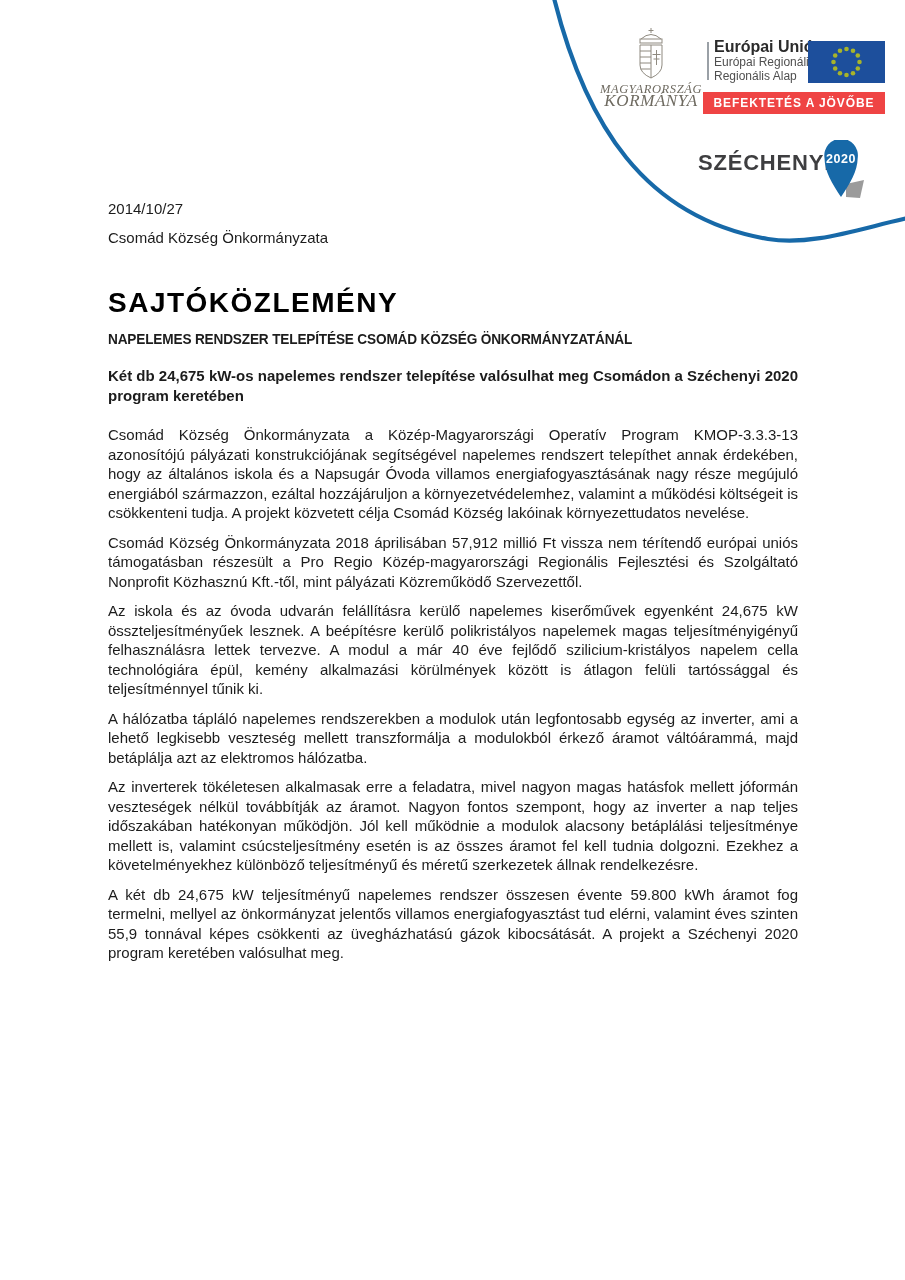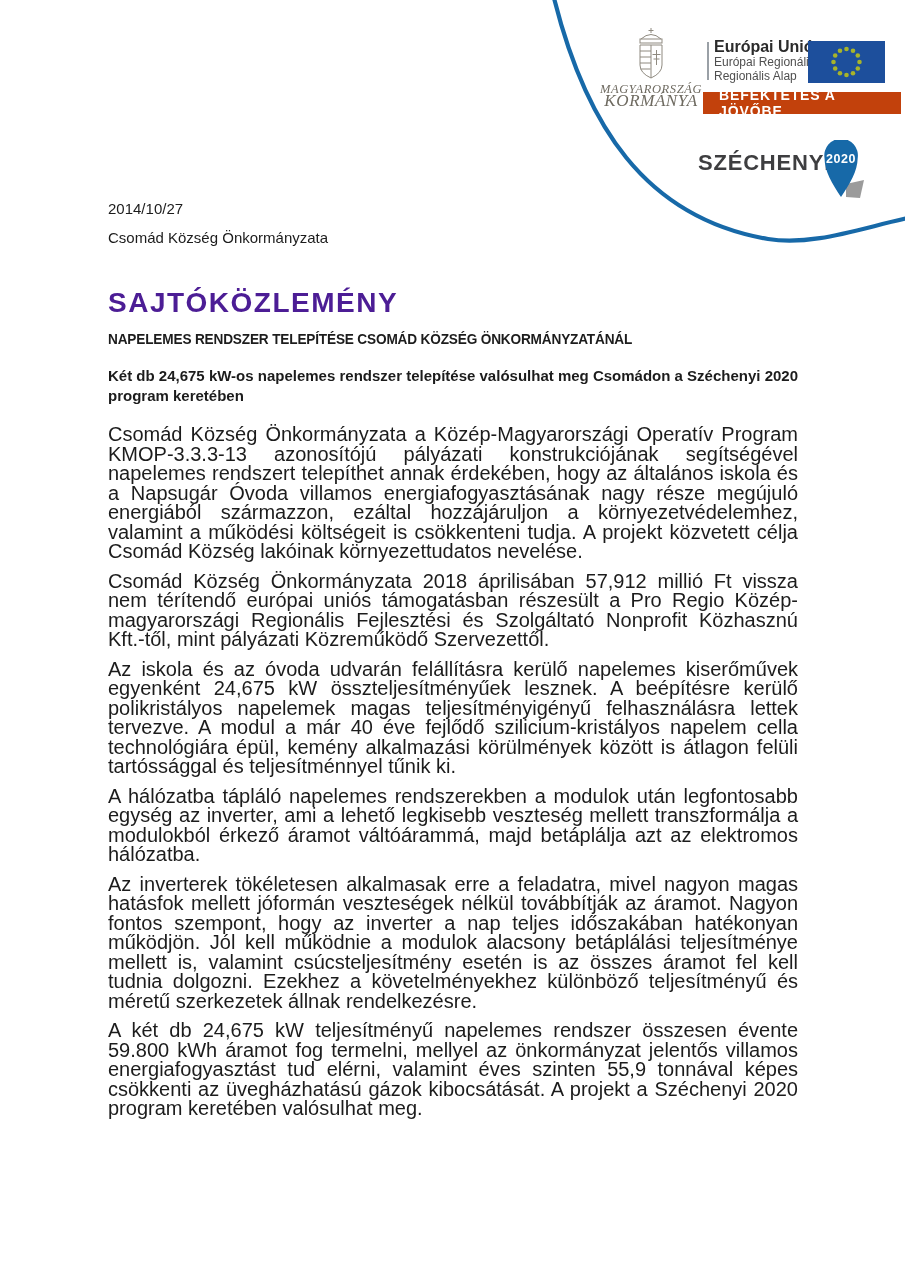--- a/index.html
+++ b/index.html
@@ -26,53 +26,53 @@
   .gov-name .l1{font-size:12.5px;}
   .gov-name .l2{font-size:17px;}
 
   .eu-divider{position:absolute;left:707px;top:42px;width:2px;height:38px;background:#9aa0a6;}
   .eu-text{position:absolute;left:714px;top:40px;line-height:14.5px;}
   .eu-text .t1{font-size:16px;font-weight:bold;color:#2b2b2b;}
   .eu-text .t2{font-size:12px;color:#4f4f4f;}
   .eu-flag{position:absolute;left:808px;top:41px;}
   .eu-banner{
     position:absolute;left:703px;top:92px;width:182px;height:22px;
-    background:#c2410c;color:#ffffff;
+    background:#ef4444;color:#ffffff;
     display:flex;align-items:center;justify-content:center;
-    font-size:14px;font-weight:bold;letter-spacing:0.9px;padding-left:16px;
+    font-size:12px;font-weight:bold;letter-spacing:0.9px;
   }
 
   .szechenyi{position:absolute;left:698px;top:150px;}
   .szechenyi-word{
     font-size:22px;font-weight:bold;color:#3E3E40;letter-spacing:0.8px;
   }
   .szechenyi-pin{position:absolute;left:122px;top:-10px;}
 
   
   .content{
     position:absolute;left:108px;top:200px;width:690px;
     color:#1C1C1C;
   }
   .doc-date{font-size:15px;margin:0 0 12px 0;}
   .doc-org{font-size:15px;font-weight:normal;margin:0 0 42px 0;}
   .doc-title{
-    font-size:28px;font-weight:bold;color:#4c1d95;
+    font-size:28px;font-weight:bold;color:#000000;
     letter-spacing:1.5px;margin:0 0 12px 0;line-height:30px;
   }
   .doc-subtitle{
     font-size:15.5px;font-weight:bold;margin:0 0 18px 0;
     transform:scaleX(0.88);transform-origin:left center;
     white-space:nowrap;letter-spacing:-0.2px;
   }
   .doc-lead{
     font-size:15px;font-weight:bold;line-height:19.5px;
     text-align:justify;margin:0 0 20px 0;
   }
   .body-par{
-    font-size:20px;line-height:19.5px;text-align:justify;
+    font-size:15px;line-height:19.5px;text-align:justify;
     margin:0 0 10px 0;
   }
 </style>
 </head>
 <body>
 
 <div class="page">
 
   <svg class="arc-svg" viewBox="0 0 905 270" aria-hidden="true">
     <path d="M 553 -6 C 585 125, 645 218, 768 239 C 812 246, 858 229, 908 218" fill="none" stroke="#1769A8" stroke-width="4.2" stroke-linecap="round"></path>

